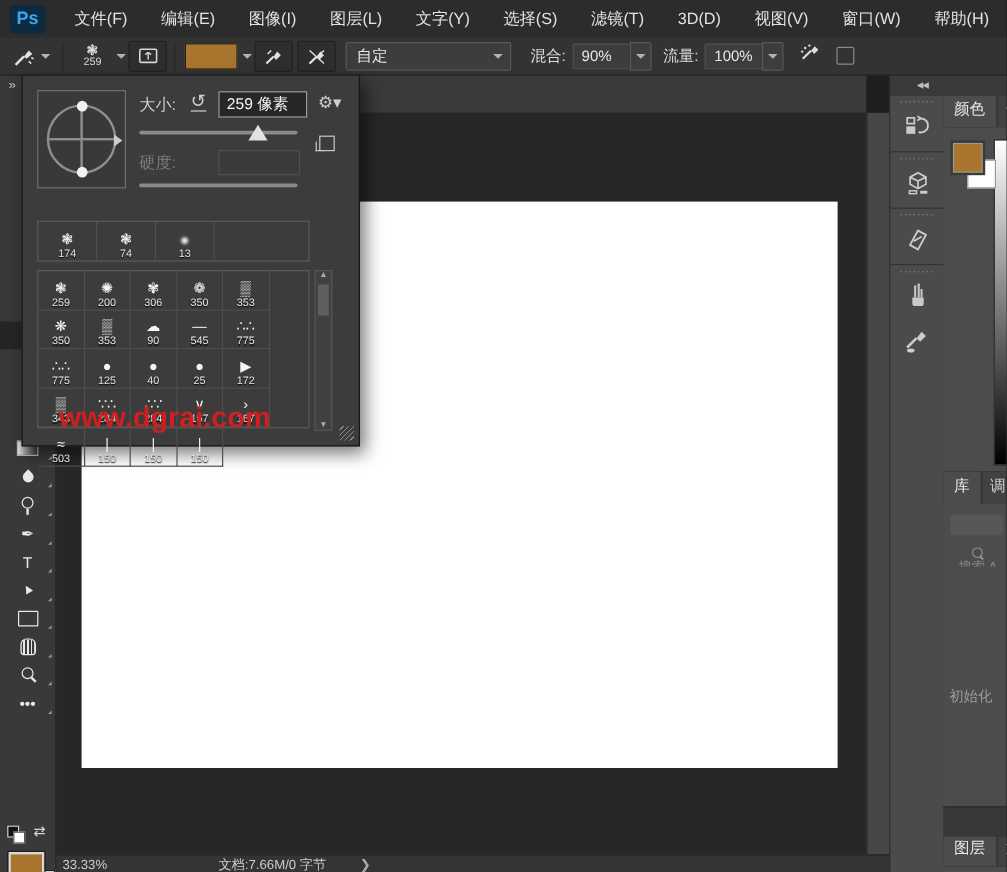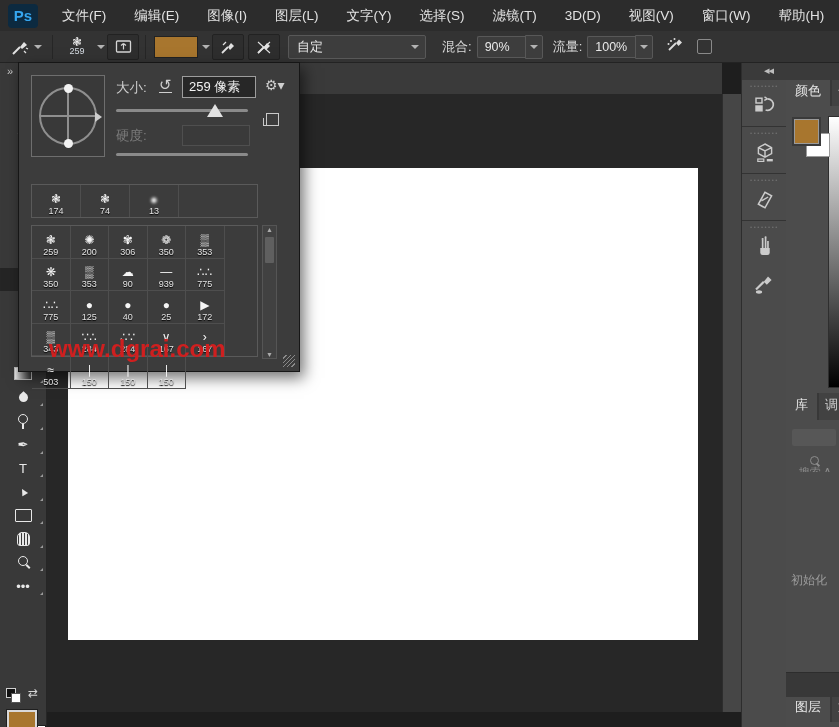--- a/index.html
+++ b/index.html
@@ -332,20 +332,25 @@
         <div class="md-b"></div>
           <div class="md-w"></div>
       </div>
       <div id="swaparrows">⇄</div>
       <div id="fgswatch" style="background: rgb(168, 118, 46);"></div>
       <div id="bgswatch" style="background: rgb(255, 255, 255);"></div>
 
     </div>
   </div>
 
+  <div id="statusbar" class="abs">
+    <span id="sb-zoom">33.33%</span>
+    <span id="sb-doc">文档:7.66M/0 字节</span>
+    <span id="sb-chev">❯</span>
+  </div>
 
   <div id="dockheader" class="abs">
     <span>◂◂</span>
   </div>
   <div id="dock" class="abs">
     <div class="dockitem">
       <div class="grip">••••••••</div>
       <svg width="24" height="24" viewBox="0 0 20 20">
         <rect x="2.5" y="3.5" width="5" height="4" fill="none" stroke="#cbcbcb" stroke-width="1.2"></rect>
         <rect x="2.5" y="10" width="5" height="4" fill="#cbcbcb" stroke="#cbcbcb" stroke-width="1.2"></rect>
@@ -484,21 +489,21 @@
         <div class="bcell">
         <span class="bglyph">▒</span>
         <span class="bnum">353</span>
       </div>
         <div class="bcell">
         <span class="bglyph">☁</span>
         <span class="bnum">90</span>
       </div>
         <div class="bcell">
         <span class="bglyph">—</span>
-        <span class="bnum">939</span>
+        <span class="bnum">545</span>
       </div>
         <div class="bcell">
         <span class="bglyph">∴∴</span>
         <span class="bnum">775</span>
       </div>
         <div class="bcell">
         <span class="bglyph">∴∴</span>
         <span class="bnum">775</span>
       </div>
         <div class="bcell">

